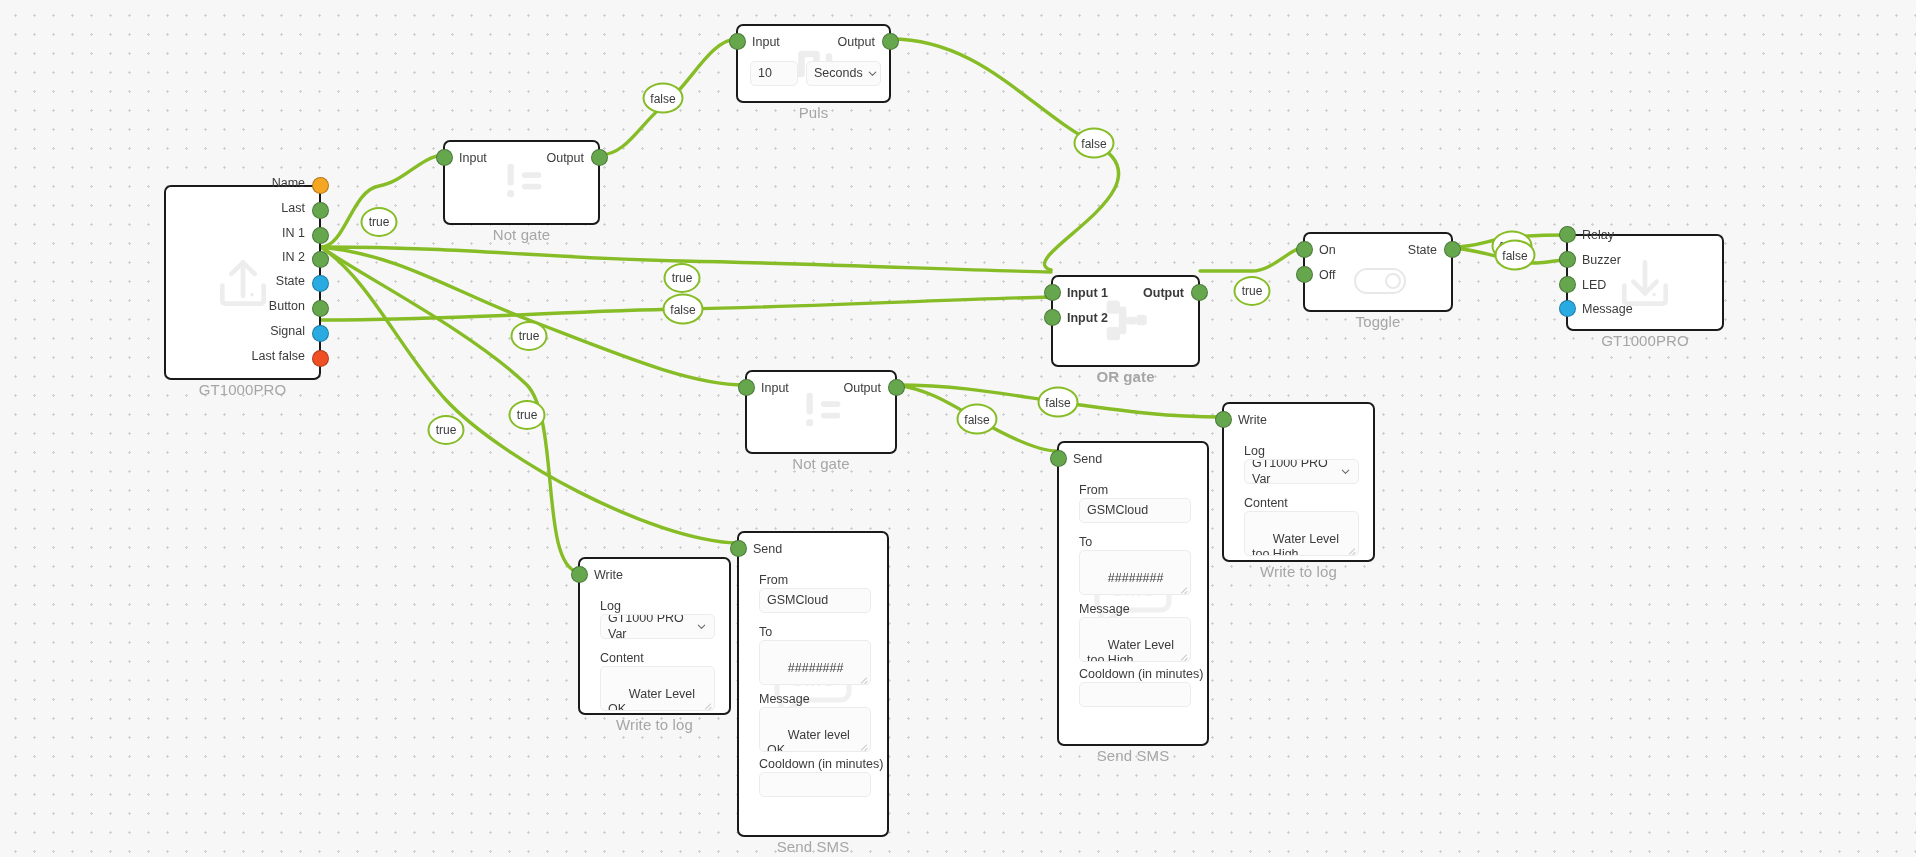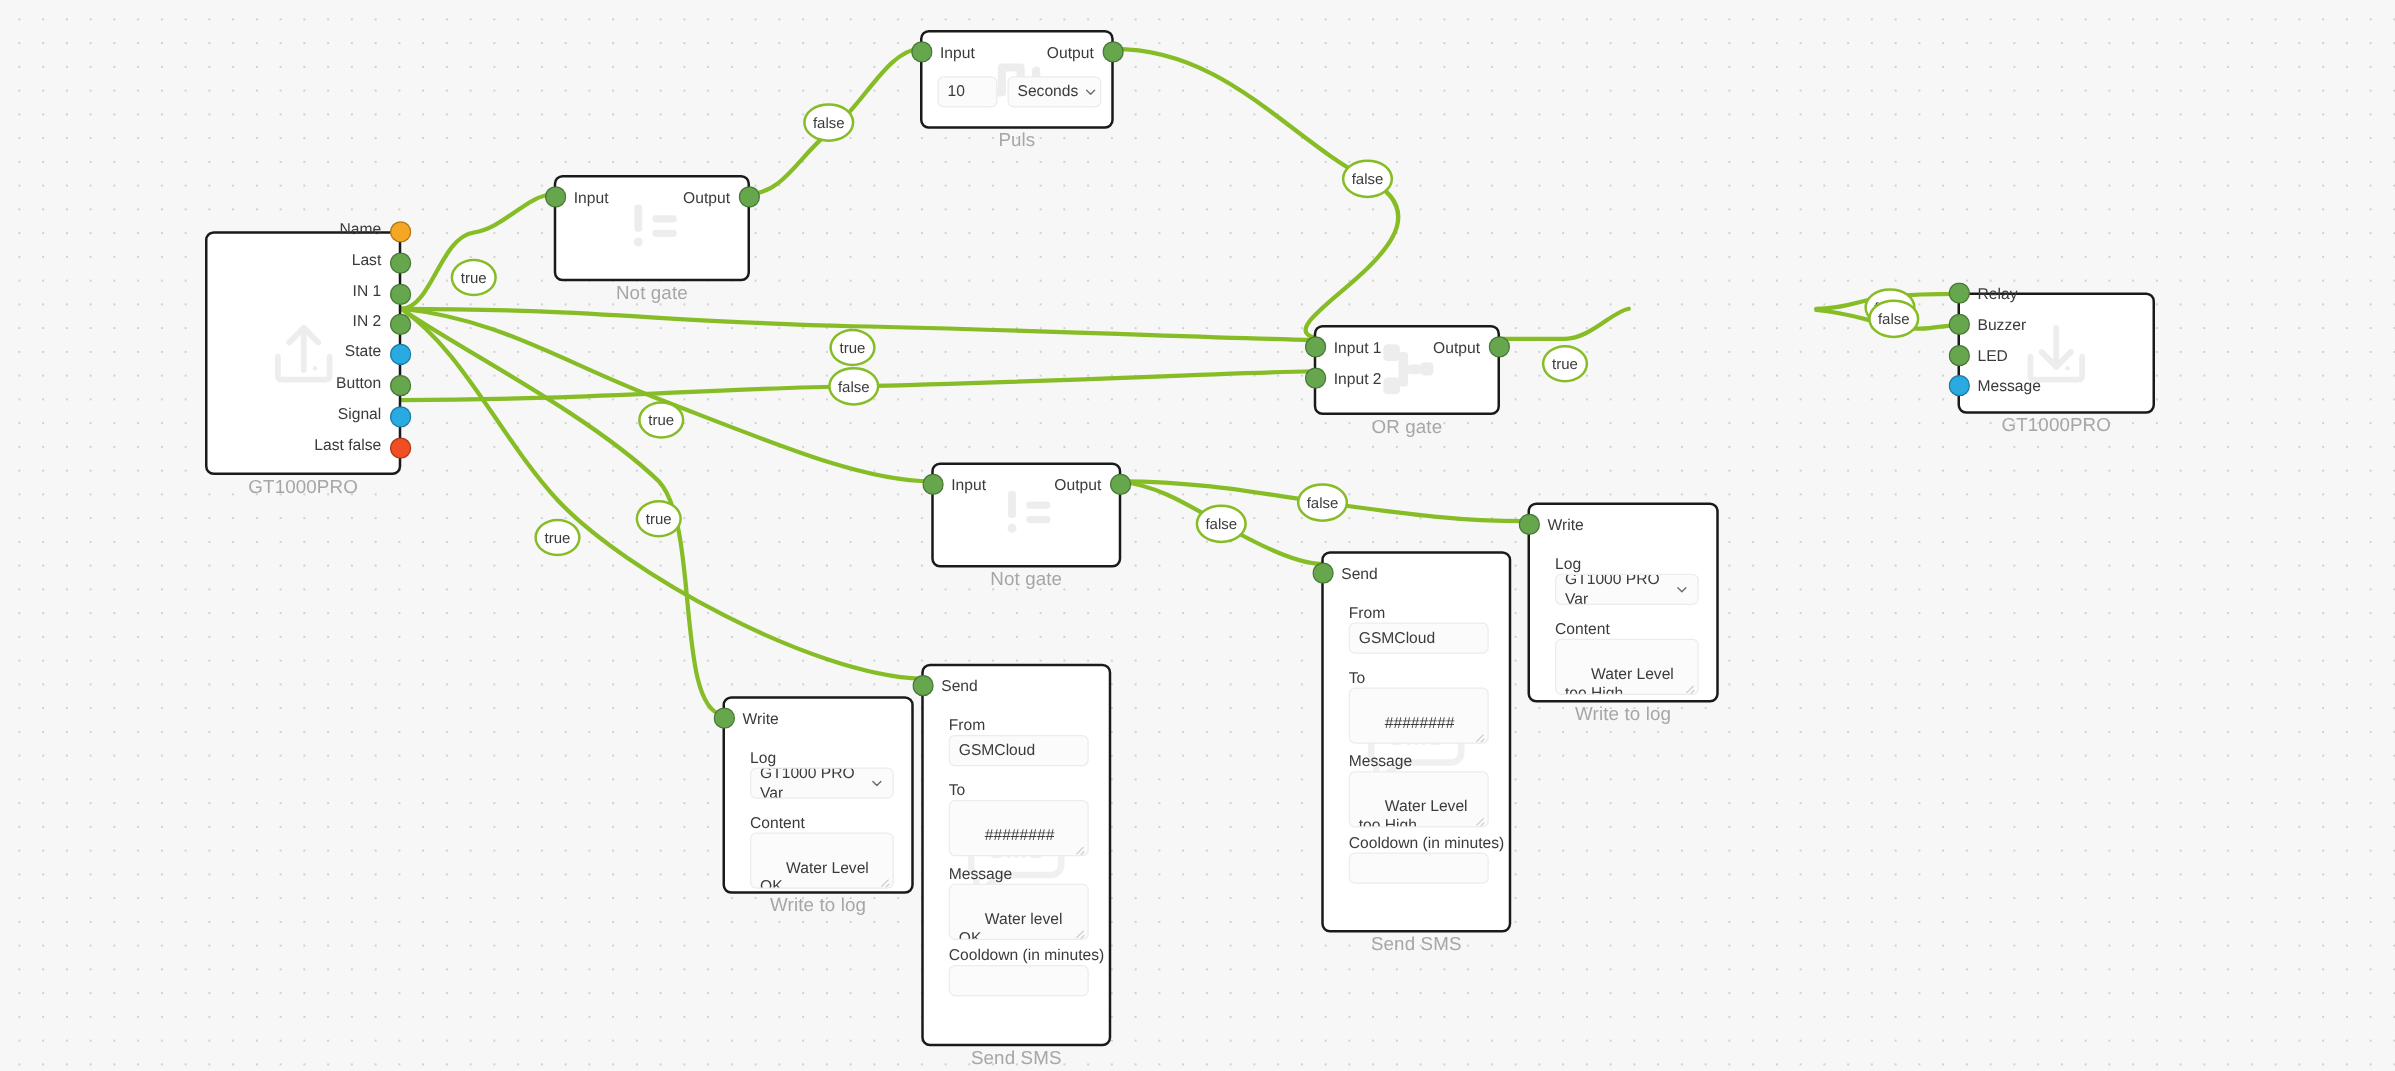--- a/index.html
+++ b/index.html
@@ -266,39 +266,52 @@
     <div class="ctl" style="left:12px; top:35px; width:48px; height:25px;">10</div>
     <div class="ctl sel" style="left:68px; top:35px; width:75px; height:25px;">
       <span>Seconds</span>
       <svg class="chev" viewBox="0 0 24 24" fill="none" stroke="#6b6b6b" stroke-width="2.4" stroke-linecap="round" stroke-linejoin="round">
           <path d="M5 9l7 7 7-7"></path>
         </svg>
     </div>
     <div class="node-caption">Puls</div>
   </div>
 
-  <div class="node" style="left:1051px; top:260px; width:149px; height:72px;">
+  <div class="node" style="left:1051px; top:275px; width:149px; height:92px;font-weight:bold;">
     <div class="watermark">
       <svg width="58" height="58" viewBox="0 0 24 24" fill="#ededed" stroke="none">
         <rect x="4" y="3.5" width="5.5" height="5.5" rx="1.4"></rect>
         <rect x="4" y="14.5" width="5.5" height="5.5" rx="1.4"></rect>
         <rect x="9" y="6" width="3.2" height="11.5" rx="1.3"></rect>
         <rect x="12" y="10.2" width="4.5" height="3.2" rx="1.3"></rect>
         <rect x="16.2" y="9.4" width="4.4" height="4.4" rx="1.4"></rect>
       </svg>
     </div>
     <span class="port left" style="background:#66a74e; top:7px;"></span>
     <span class="port-label lt" style="top:10px;">Input 1</span>
     <span class="port left" style="background:#66a74e; top:32px;"></span>
     <span class="port-label lt" style="top:35px;">Input 2</span>
     <span class="port right" style="background:#66a74e; top:7px;"></span>
     <span class="port-label rt" style="top:10px;">Output</span>
     <div class="node-caption">OR gate</div>
   </div>
 
+  <div class="node" style="left:1303px; top:232px; width:150px; height:80px;">
+    <span class="port left" style="background:#66a74e; top:7px;"></span>
+    <span class="port-label lt" style="top:10px;">On</span>
+    <span class="port left" style="background:#66a74e; top:32px;"></span>
+    <span class="port-label lt" style="top:35px;">Off</span>
+    <span class="port right" style="background:#66a74e; top:7px;"></span>
+    <span class="port-label rt" style="top:10px;">State</span>
+
+    <div class="toggle-switch" style="left:49px; top:34px;">
+      <div class="toggle-knob"></div>
+    </div>
+    <div class="node-caption">Toggle</div>
+  </div>
 
   <div class="node" style="left:1566px; top:192px; width:158px; height:97px;margin-top:42px;">
     <div class="watermark">
       <svg width="62" height="62" viewBox="0 0 24 24" fill="none" stroke="#ededed" stroke-width="1.8" stroke-linecap="round" stroke-linejoin="round">
         <path d="M12 4v12"></path>
           <path d="M7.5 11.5 12 16l4.5-4.5"></path>
         <path d="M4 13v6a1 1 0 0 0 1 1h14a1 1 0 0 0 1-1v-6"></path>
         <circle cx="15.5" cy="16.5" r=".7" fill="#ededed" stroke="none"></circle>
       </svg>
     </div>

